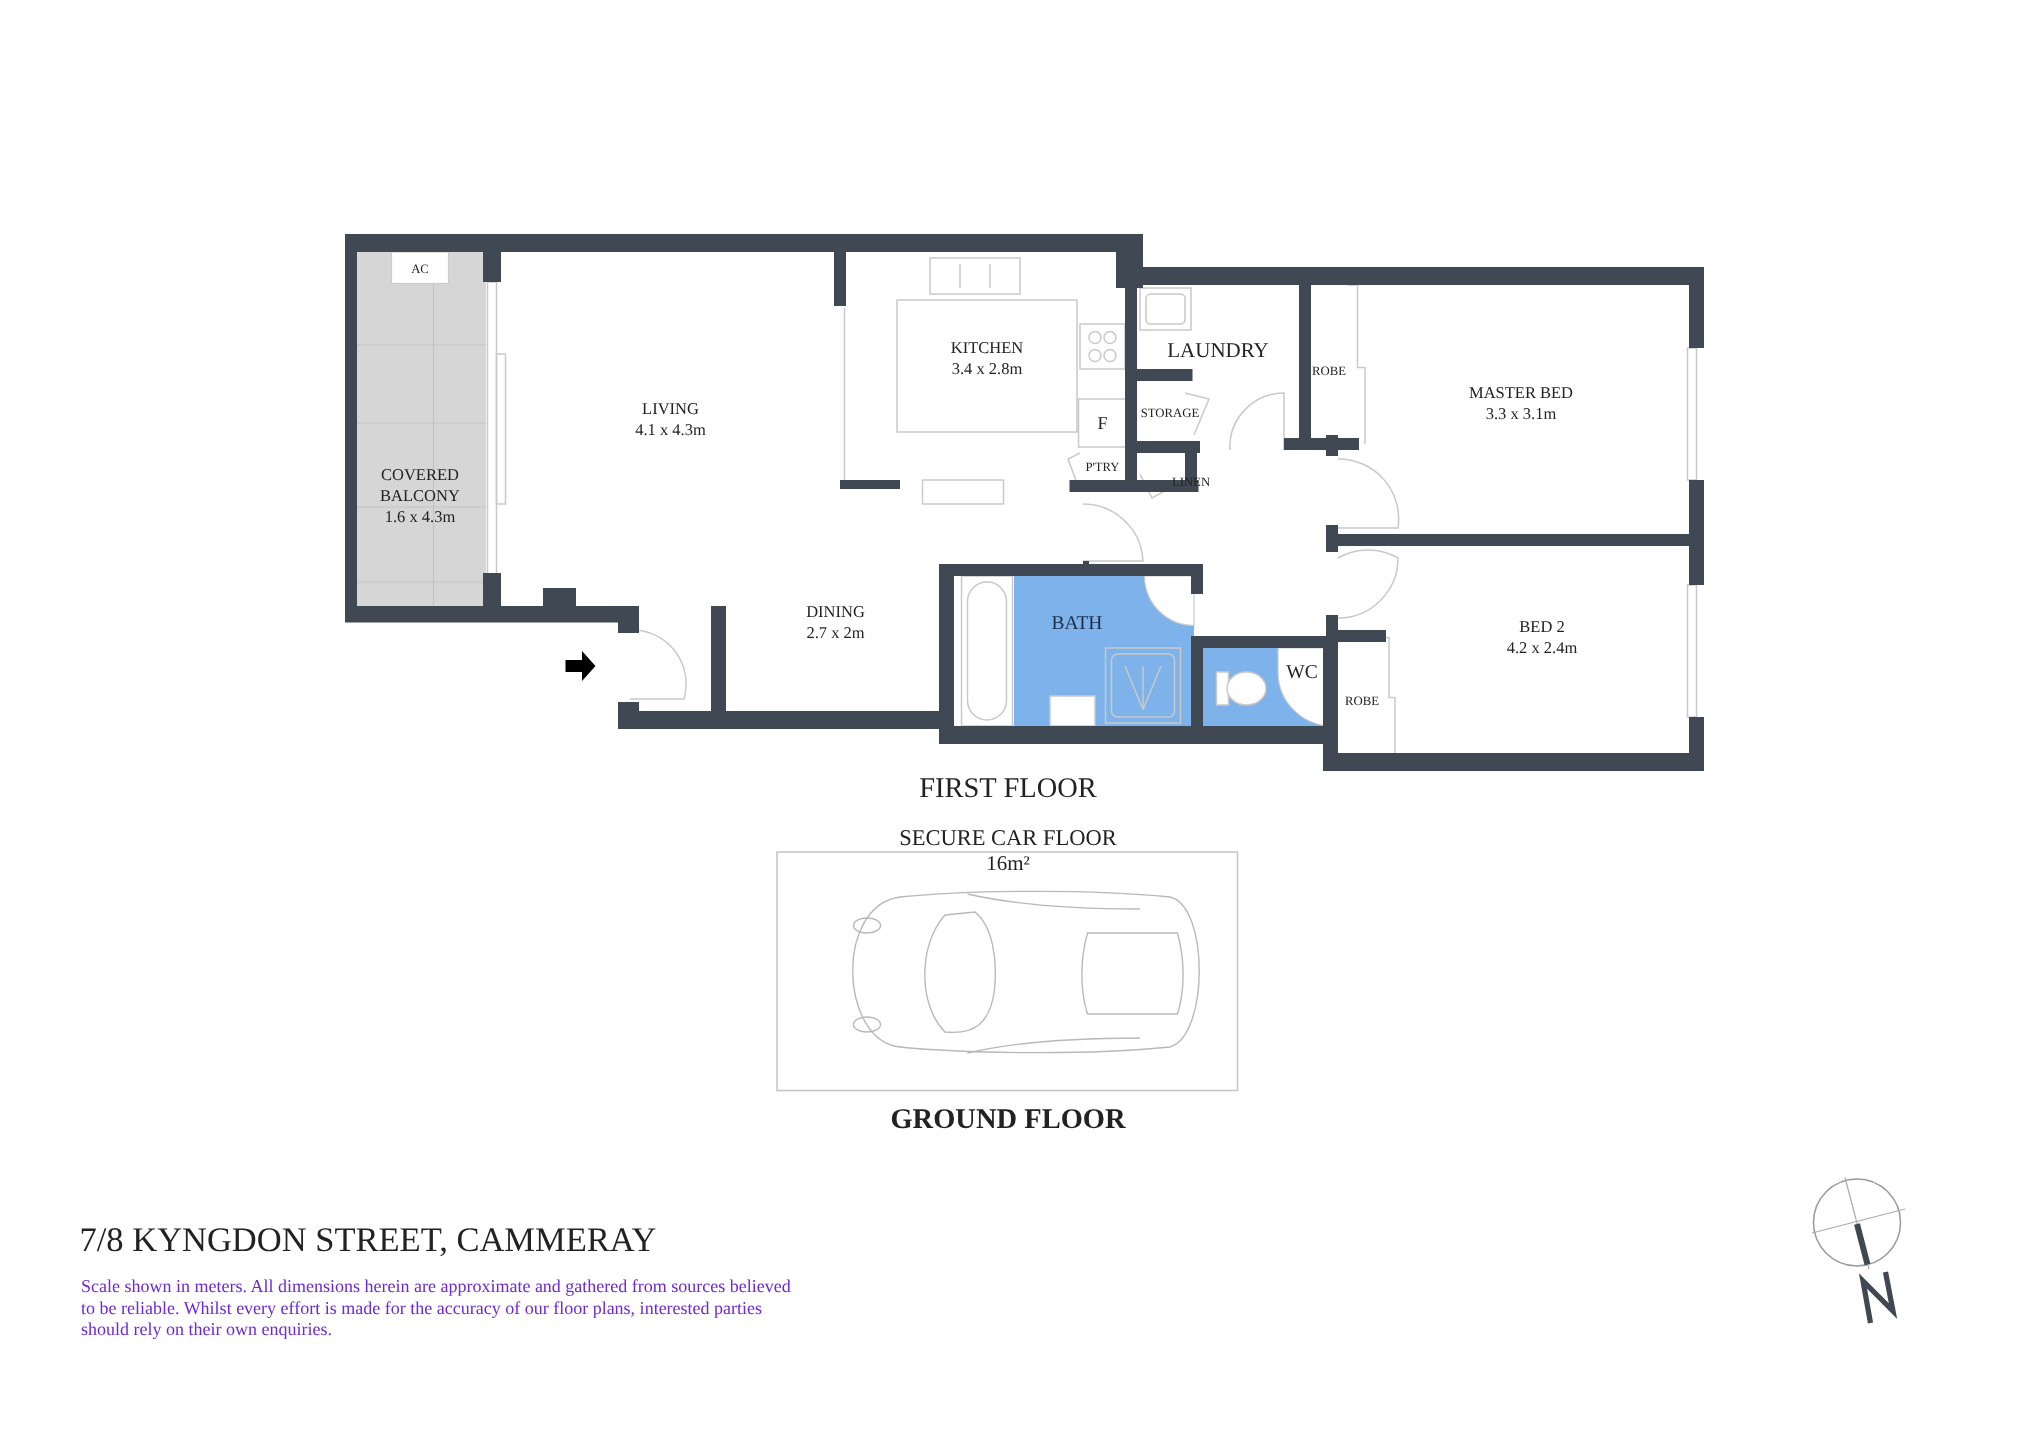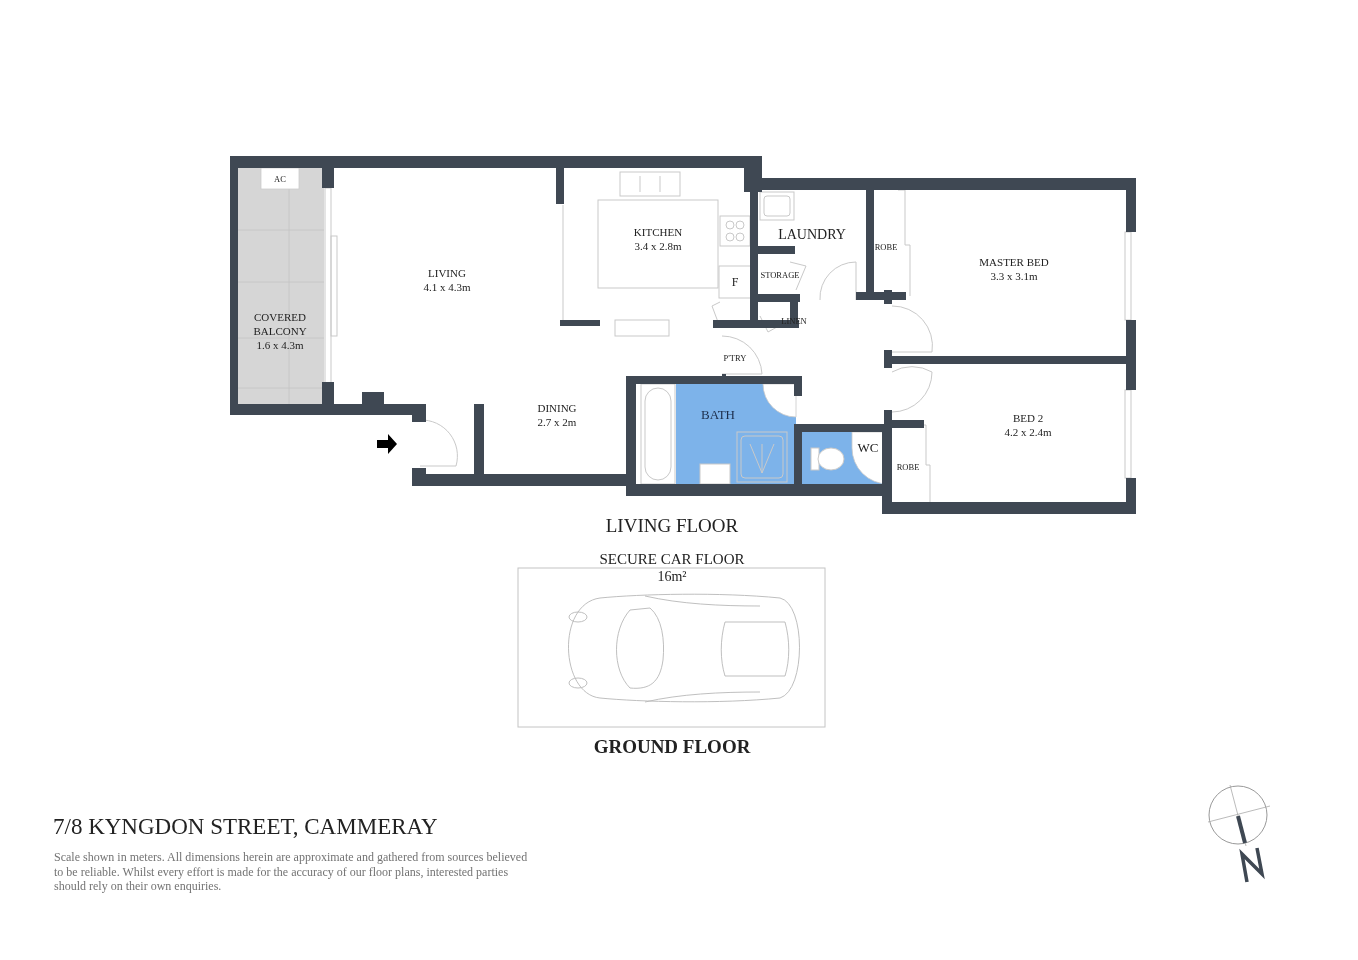--- a/index.html
+++ b/index.html
@@ -4,21 +4,21 @@
 <style>
   html, body { margin: 0; padding: 0; background: #ffffff; }
   body { width: 1358px; height: 960px; position: relative; overflow: hidden; font-family: "DejaVu Serif", "Liberation Serif", serif; color: #222; }
   #plan { position: absolute; left: 0; top: 0; }
   .lbl { position: absolute; text-align: center; white-space: nowrap; font-family: "Liberation Serif", "DejaVu Serif", serif; color: #222; line-height: 1.25; }
   .lbl .n { display: block; }
   .room { font-size: 11px; }
   .tiny { font-size: 8.5px; }
   .floor { font-size: 19px; }
   #address { position: absolute; left: 53px; top: 814px; font-family: "Liberation Serif", serif; font-size: 23px; color: #222; }
-  #disclaimer { position: absolute; left: 54px; top: 850px; width: 480px; font-family: "Liberation Serif", serif; font-size: 12px; line-height: 14.5px; color: #737373; }
+  #disclaimer { position: absolute; left: 54px; top: 850px; width: 480px; font-family: "Liberation Serif", serif; font-size: 12px; line-height: 14.5px; color: #6d28d9; }
 </style>
 </head>
 <body>
 
 <svg id="plan" width="1358" height="960" viewBox="0 0 1358 960">
 
   <g>
     <rect x="236" y="168" width="88" height="236" fill="#d6d6d6"></rect>
     <g stroke="#c4c4c4" stroke-width="0.8">
       <line x1="236" y1="230" x2="324" y2="230"></line>
@@ -175,25 +175,25 @@
 </div>
 <div class="lbl room" style="left:968px;top:412px;width:120px;">
   <span class="n">BED 2</span>
   <span class="n">4.2 x 2.4m</span>
 </div>
 <div class="lbl" style="left:688px;top:407px;width:60px;font-size:13px;color:#1c2d4a;">BATH</div>
 <div class="lbl" style="left:848px;top:440px;width:40px;font-size:13px;">WC</div>
 
 <div class="lbl tiny" style="left:261px;top:174px;width:38px;">AC</div>
 <div class="lbl" style="left:719px;top:275px;width:32px;font-size:12px;">F</div>
-<div class="lbl tiny" style="left:716px;top:306px;width:38px;margin-top:47px;">P'TRY</div>
+<div class="lbl tiny" style="left:716px;top:306px;width:38px;">P'TRY</div>
 <div class="lbl tiny" style="left:756px;top:270px;width:48px;">STORAGE</div>
 <div class="lbl tiny" style="left:758px;top:316px;width:36px;margin-left:18px;">LINEN</div>
 <div class="lbl tiny" style="left:872px;top:242px;width:28px;">ROBE</div>
 <div class="lbl tiny" style="left:894px;top:462px;width:28px;">ROBE</div>
 
-<div class="lbl floor" style="left:572px;top:514px;width:200px;">LIVING FLOOR</div>
+<div class="lbl floor" style="left:572px;top:514px;width:200px;">FIRST FLOOR</div>
 <div class="lbl" style="left:572px;top:550px;width:200px;font-size:15px;">SECURE CAR FLOOR</div>
 <div class="lbl" style="left:612px;top:568px;width:120px;font-size:14px;">16m²</div>
 <div class="lbl floor" style="left:562px;top:735px;width:220px;font-weight:bold;">GROUND FLOOR</div>
 
 <div id="address">7/8 KYNGDON STREET, CAMMERAY</div>
 <div id="disclaimer">Scale shown in meters. All dimensions herein are approximate and gathered from sources believed to be  reliable. Whilst every effort is made for the accuracy of our floor plans, interested parties should rely on their own enquiries.</div>
 
 </body></html>

